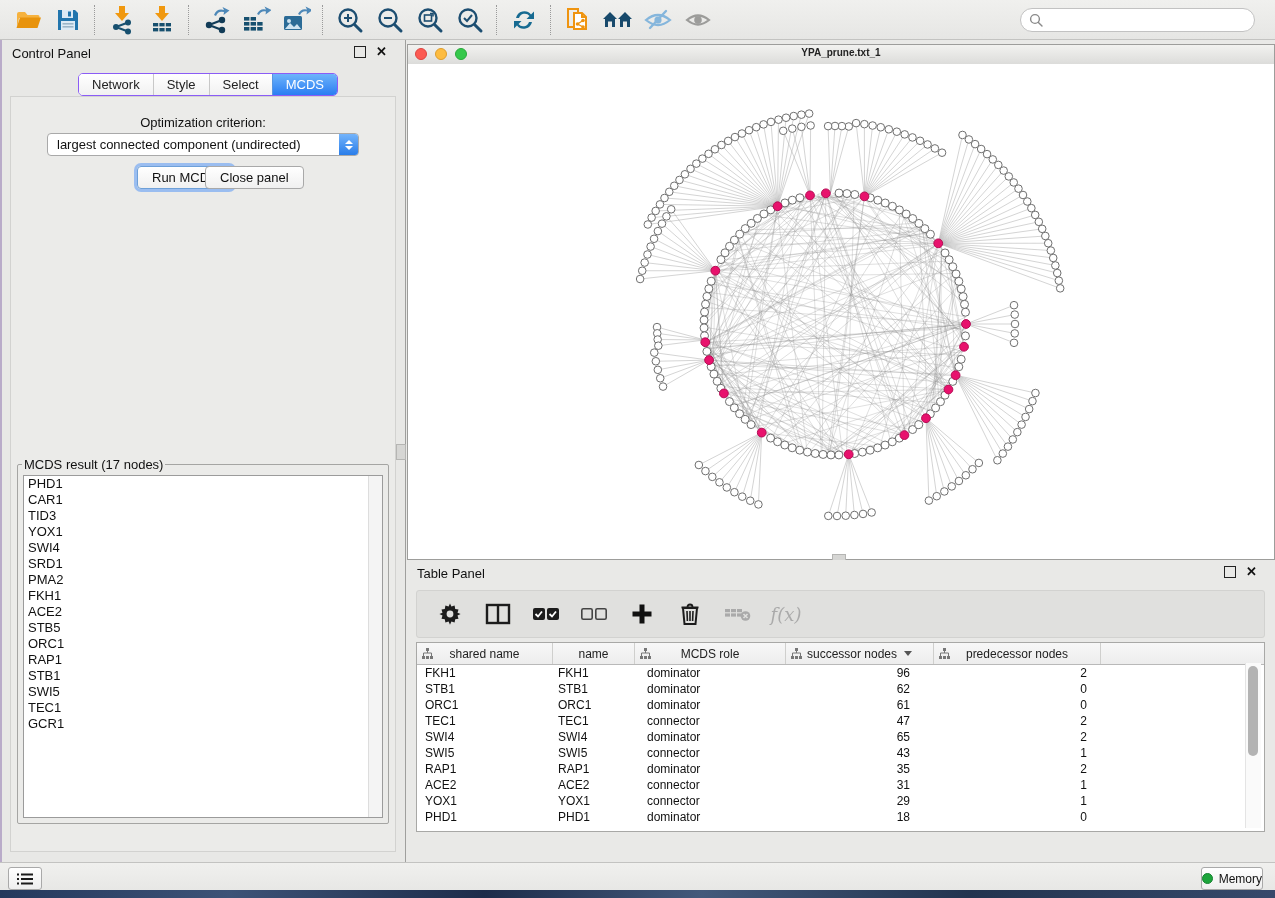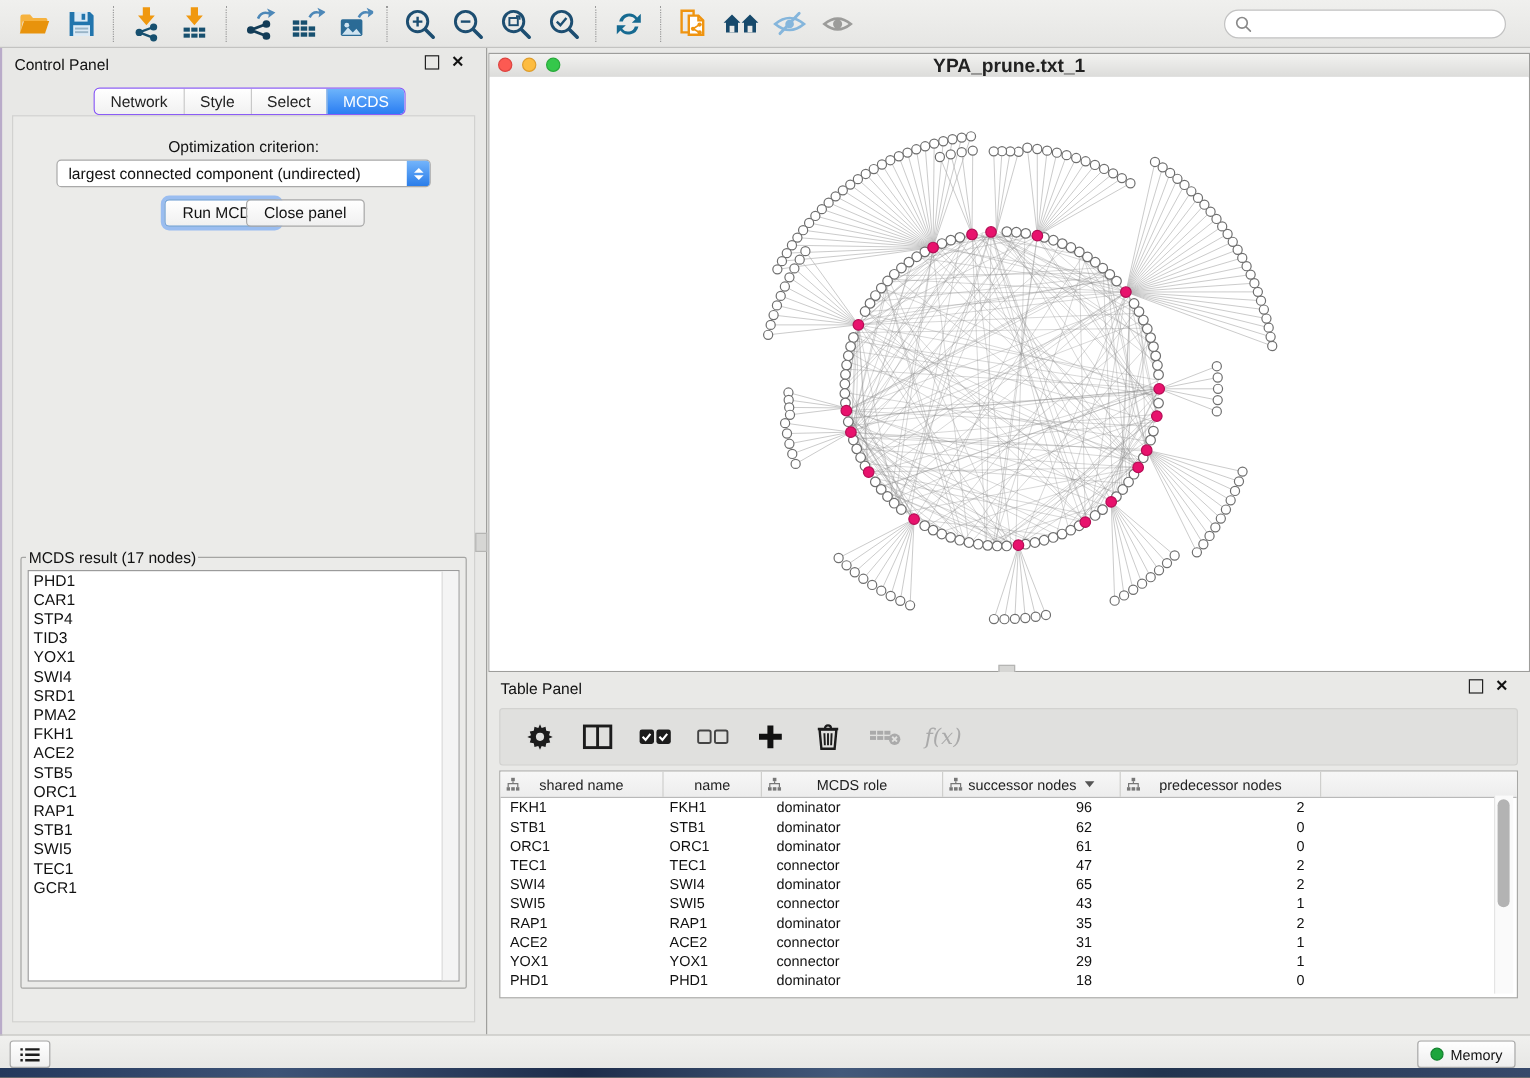--- a/index.html
+++ b/index.html
@@ -53,21 +53,21 @@
   fieldset.result legend{font-size:13px;color:#111;margin-left:4px;padding:0 2px;}
   .result-list{position:absolute;left:5px;top:3px;right:5px;bottom:5px;background:#fff;border:1px solid #9b9b9b;overflow:hidden;}
   .result-scroll{position:absolute;right:0;top:0;bottom:0;width:13px;background:#f4f4f4;border-left:1px solid #ddd;}
   .mcds-item{font-size:13px;color:#111;line-height:16px;padding-left:4px;cursor:default;}
   
   .v-split-handle{position:absolute;left:396px;top:444px;width:10px;height:16px;background:#d6d6d4;border:1px solid #b5b5b3;box-sizing:border-box;}
   .h-split-handle{position:absolute;left:832px;top:554px;width:14px;height:9px;background:#d6d6d4;border:1px solid #b5b5b3;box-sizing:border-box;}
   
   .netwin{position:absolute;left:407px;top:44px;width:868px;height:516px;border:1px solid #9d9d9b;box-sizing:border-box;background:#fff;}
   .net-titlebar{position:relative;height:19px;background:linear-gradient(#f2f2f0,#dcdcda);border-bottom:1px solid #b9b9b7;}
-  .net-title{position:absolute;left:0;right:0;top:2px;text-align:center;font-size:16px;font-weight:bold;color:#222;}
+  .net-title{position:absolute;left:0;right:0;top:2px;text-align:center;font-size:10px;font-weight:bold;color:#222;}
   .lights{position:absolute;left:7px;top:3px;display:flex;gap:8px;}
   .light{width:12px;height:12px;border-radius:50%;box-sizing:border-box;}
   .light.red{background:#fc5a52;border:1px solid #dd4440;}
   .light.yellow{background:#fdbc40;border:1px solid #de9d2c;}
   .light.green{background:#35c84b;border:1px solid #28a93a;}
   .net-canvas{position:absolute;left:0;top:19px;width:866px;height:495px;background:#fff;}
   .chord{stroke:#8f8f8f;stroke-opacity:.36;stroke-width:.8;}
   .fan-edge{stroke:#b2b2b2;stroke-opacity:.8;stroke-width:.7;}
   .ring-node{fill:#fff;stroke:#6f6f6f;stroke-width:1;}
   .fan-node{fill:#fff;stroke:#6f6f6f;stroke-width:1;}
@@ -91,21 +91,21 @@
   .tcell.c2{width:151px;padding-left:12px;} .tcell.c3{width:148px;text-align:right;padding-right:24px;}
   .tcell.c4{width:167px;text-align:right;padding-right:14px;} .tcell.c5{flex:1;}
   .tscroll-track{position:absolute;right:3px;top:20px;bottom:3px;width:15px;background:#fafafa;border-left:1px solid #e4e4e4;}
   .tscroll-thumb{position:absolute;left:2px;top:3px;width:10px;height:90px;background:#b3b3b3;border-radius:6px;}
   .tp-tabs{position:absolute;left:256px;top:274px;}
   
   .statusbar{position:absolute;left:0;top:862px;width:1275px;height:28px;background:linear-gradient(#f0f0ee,#e7e7e5);border-top:1px solid #c3c3c1;}
   .sb-left{position:absolute;left:8px;top:4px;width:32px;height:21px;background:linear-gradient(#fff,#eee);border:1px solid #a9a9a9;border-radius:3px;
            display:flex;align-items:center;justify-content:center;cursor:pointer;}
   .sb-mem{position:absolute;right:12px;top:4px;height:21px;background:linear-gradient(#fff,#eee);border:1px solid #a9a9a9;border-radius:3px;
-          display:flex;align-items:center;gap:6px;padding:0 10px;font-size:12px;color:#111;cursor:pointer;}
+          display:flex;align-items:center;gap:6px;padding:0 0;font-size:12px;color:#111;cursor:pointer;}
   .memdot{width:11px;height:11px;border-radius:50%;background:#1da53c;border:1px solid #158230;box-sizing:border-box;}
 </style>
 </head>
 <body>
 
 <div id="app">
 
   <div class="toolbar">
     <button class="tbtn">
         <svg width="28" height="28" viewBox="0 0 28 28">
@@ -285,21 +285,20 @@
           </span>
       </div>
       <button class="btn btn-run focus-ring">Run MCDS</button>
       <button class="btn btn-close">Close panel</button>
       <fieldset class="result">
         <legend>MCDS result (17 nodes)</legend>
         <div class="result-list">
           <div id="mcds-list">
               <div class="mcds-item">PHD1</div>
               <div class="mcds-item">CAR1</div>
-              <div class="mcds-item">STP4</div>
               <div class="mcds-item">TID3</div>
               <div class="mcds-item">YOX1</div>
               <div class="mcds-item">SWI4</div>
               <div class="mcds-item">SRD1</div>
               <div class="mcds-item">PMA2</div>
               <div class="mcds-item">FKH1</div>
               <div class="mcds-item">ACE2</div>
               <div class="mcds-item">STB5</div>
               <div class="mcds-item">ORC1</div>
               <div class="mcds-item">RAP1</div>

